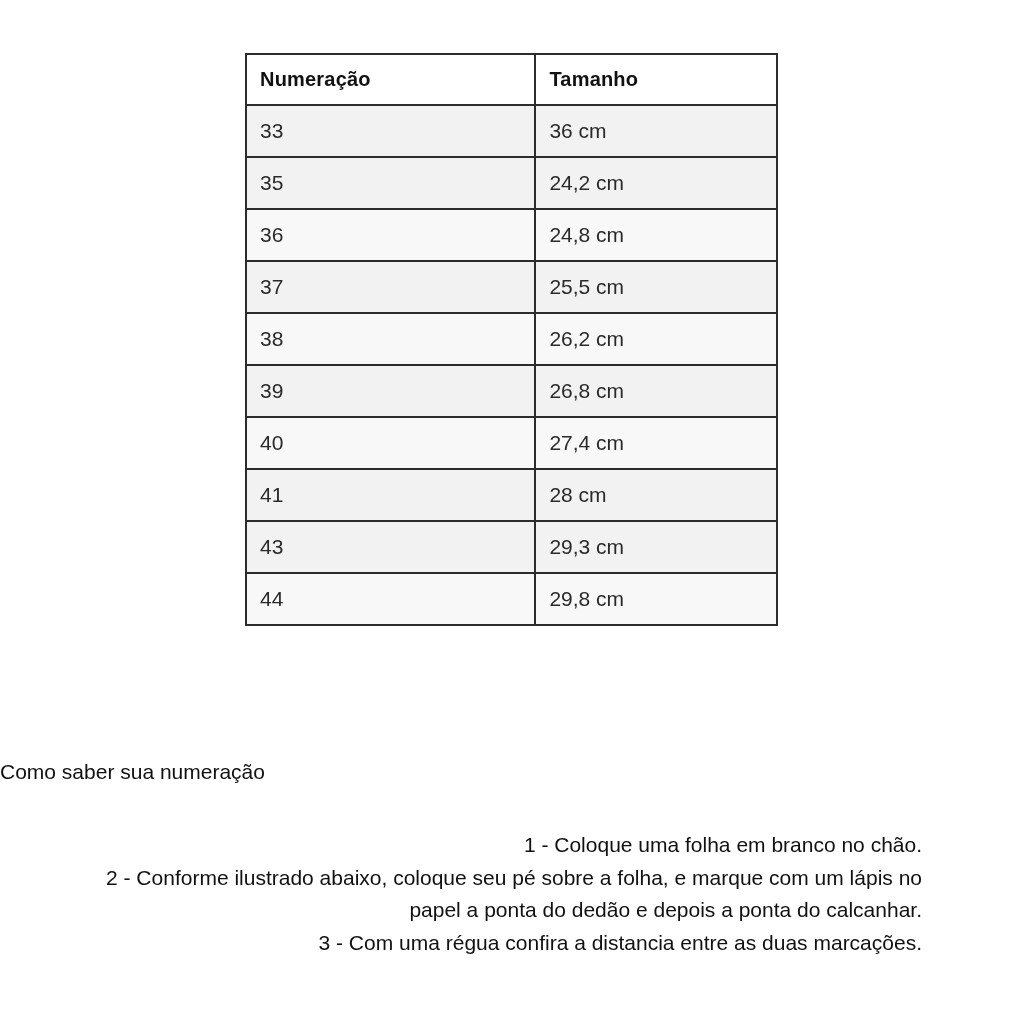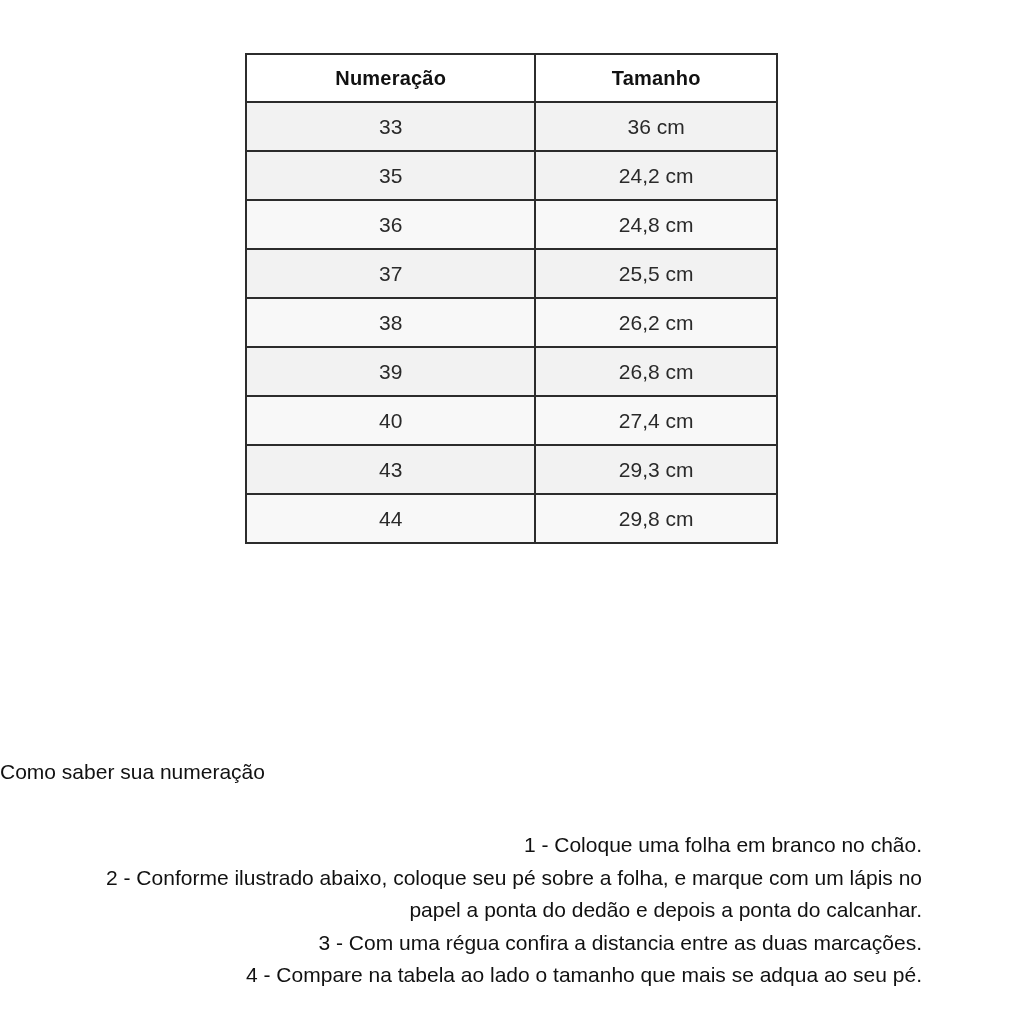--- a/index.html
+++ b/index.html
@@ -30,23 +30,23 @@
     top: 53px;
     width: 533px;
     border-collapse: collapse;
     table-layout: fixed;
   }
   .size-table col.col-num { width: 54.5%; }
   .size-table col.col-size { width: 45.5%; }
   .size-table th,
   .size-table td {
     border: 2px solid var(--border-color);
-    text-align: center;
+    text-align: left;
     vertical-align: middle;
-    padding: 0;
+    padding: 13px;
   }
   .size-table th {
     height: 48px;
     font-size: 20px;
     font-weight: bold;
     letter-spacing: 0.2px;
     background: var(--header-bg);
     color: #111;
   }
   .size-table td {
@@ -112,30 +112,33 @@
       </tr>
       <tr class="row-odd">
         <td>39</td>
         <td>26,8 cm</td>
       </tr>
       <tr class="row-even">
         <td>40</td>
         <td>27,4 cm</td>
       </tr>
       <tr class="row-odd">
+        <td>41</td>
+        <td>28 cm</td>
+      </tr>
+      <tr class="row-odd">
         <td>43</td>
         <td>29,3 cm</td>
       </tr>
       <tr class="row-even">
         <td>44</td>
         <td>29,8 cm</td>
       </tr>
     </tbody>
 </table>
 
 <div class="howto-title">Como saber sua numeração</div>
 
 <div class="instruction-steps">
     <div>1 - Coloque uma folha em branco no chão.</div>
     <div>2 - Conforme ilustrado abaixo, coloque seu pé sobre a folha, e marque com um lápis no papel a ponta do dedão e depois a ponta do calcanhar.</div>
     <div>3 - Com uma régua confira a distancia entre as duas marcações.</div>
-    <div>4 - Compare na tabela ao lado o tamanho que mais se adqua ao seu pé.</div>
   </div>
 
 </body></html>

